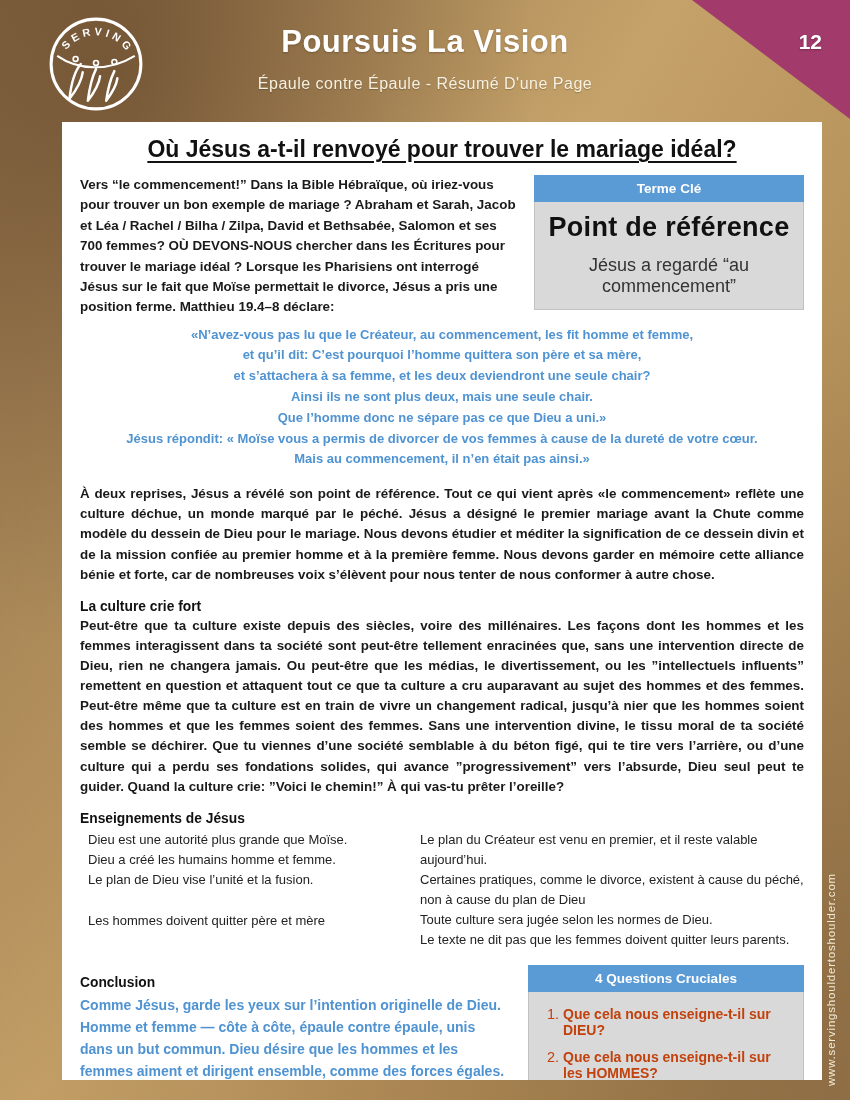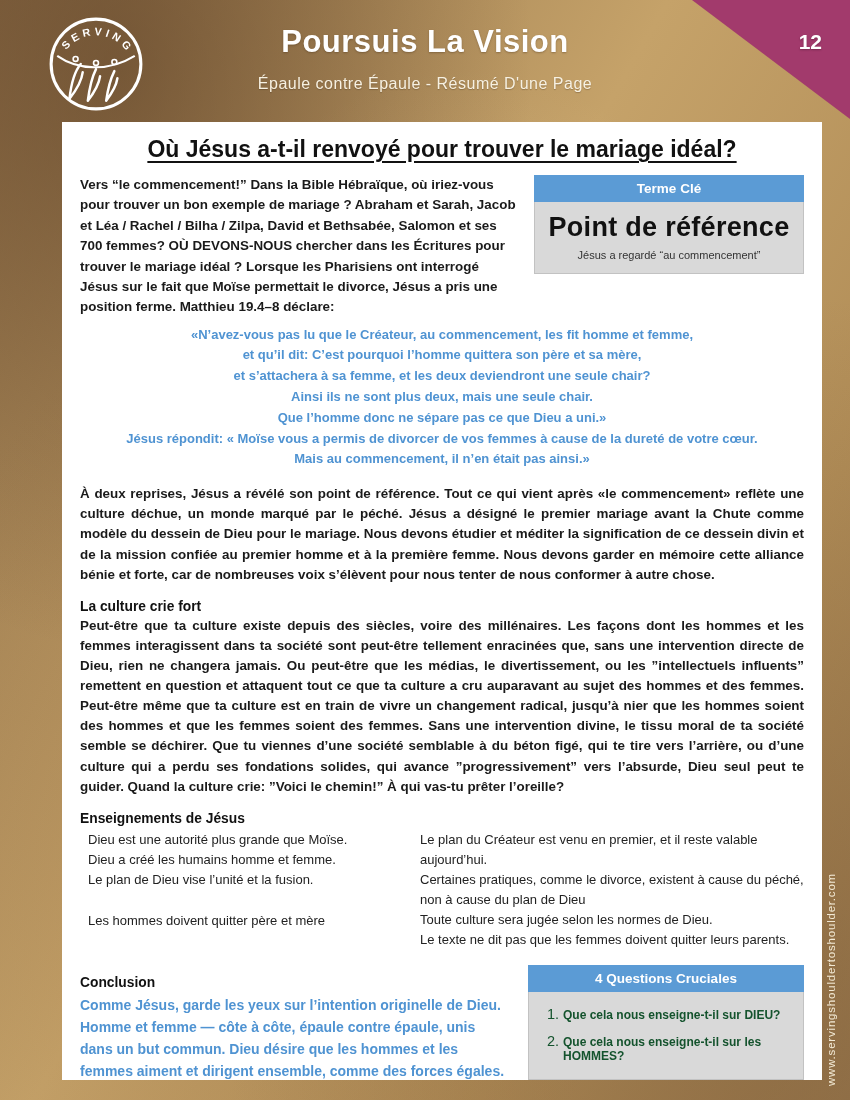--- a/index.html
+++ b/index.html
@@ -65,21 +65,21 @@
   .keybox { width:270px; flex:0 0 270px;border-radius:24px; }
   .keybox-hdr, .qbox-hdr {
     background:#5b9bd5; color:#ffffff; font-weight:bold; font-size:13.5px;
     text-align:center; padding:6px 4px;
   }
   .keybox-body {
     background:#d9d9d9; border:1px solid #c2c2c2; border-top:none;
     text-align:center; padding:10px 6px 12px 6px;
   }
   .keybox-term { font-size:27px; font-weight:bold; color:#111111; letter-spacing:0.3px; }
-  .keybox-cap { font-size:11px; color:#333333; margin-top:6px; }
+  .keybox-cap { font-size:18px; color:#333333; margin-top:12px; }
 
   .quote { margin-top:7px; text-align:center; color:#4f93d2; font-weight:bold;
            font-size:13px; line-height:1.6; }
 
   .para2 { margin-top:14px; font-size:13.4px; font-weight:bold; line-height:1.5;
            text-align:justify; }
 
   .sec-h { margin-top:14px; font-size:13.8px; font-weight:bold; color:#111111; }
   .culture-body { margin-top:2px; font-size:13.4px; font-weight:bold; line-height:1.5;
                   text-align:justify; hyphens:auto; }
@@ -92,21 +92,21 @@
 
   .row-bottom { display:flex; gap:18px; margin-top:14px; align-items:flex-start; }
   .concl { flex:1; }
   .concl-body { margin-top:4px; color:#4f93d2; font-weight:bold; font-size:14px;
                 line-height:1.58; }
 
   .qbox { width:276px; flex:0 0 276px; }
   .qbox-body { background:#d9d9d9; border:1px solid #c2c2c2; border-top:none;
                padding:14px 10px 16px 8px; }
   .qbox-body ol { margin-left:26px; }
-  .qbox-body li { font-size:12px; font-weight:bold; color:#14532d; margin-bottom:11px; }
+  .qbox-body li { font-size:14px; font-weight:bold; color:#c2410c; margin-bottom:11px; }
   .qbox-body li::marker { font-weight:normal; font-size:14.5px; }
   .qbox-body li:last-child { margin-bottom:0; }
 </style>
 </head>
 <body>
 
 <div class="hdr">
   <svg class="logo" viewBox="0 0 100 100" xmlns="http://www.w3.org/2000/svg">
     <circle cx="50" cy="50" r="44" fill="none" stroke="#ffffff" stroke-width="3"></circle>
     <path id="logoarc" d="M 16 46 A 36 36 0 0 1 84 46" fill="none"></path>

